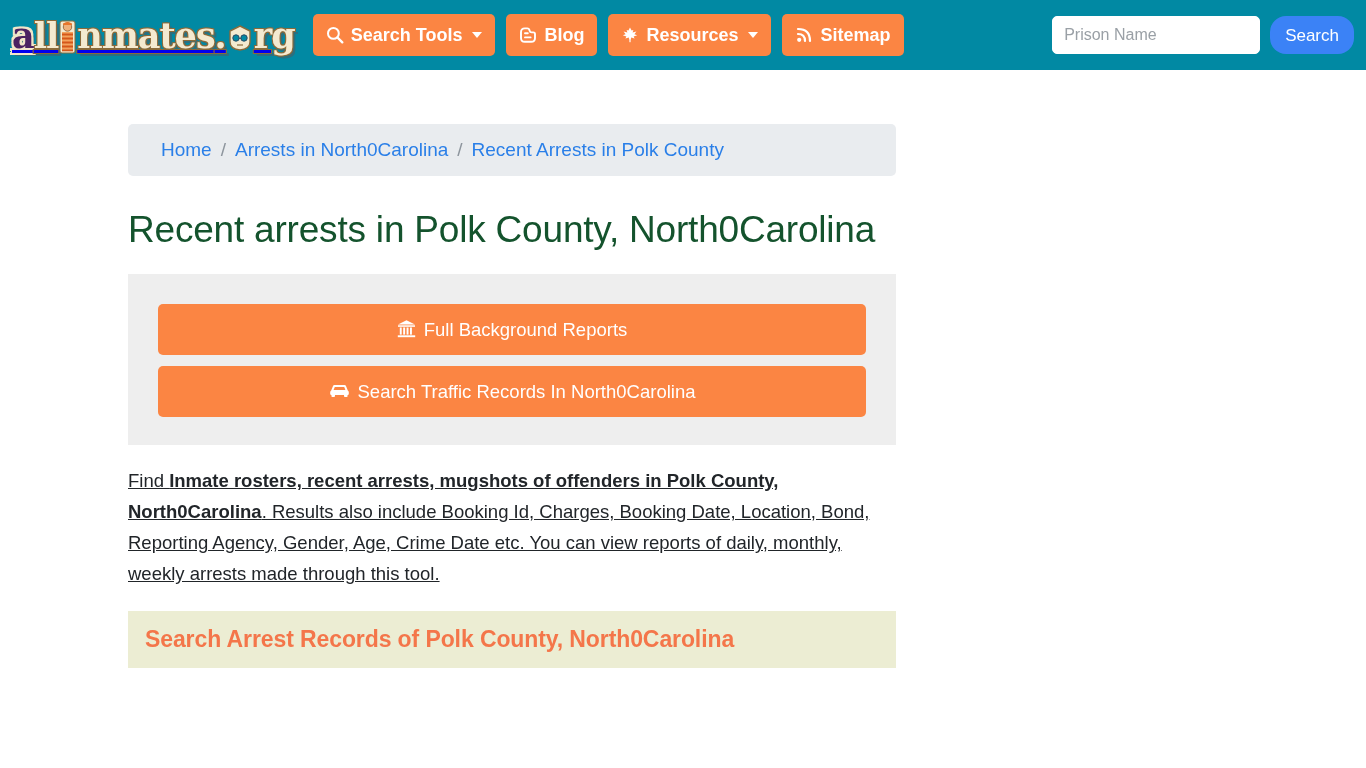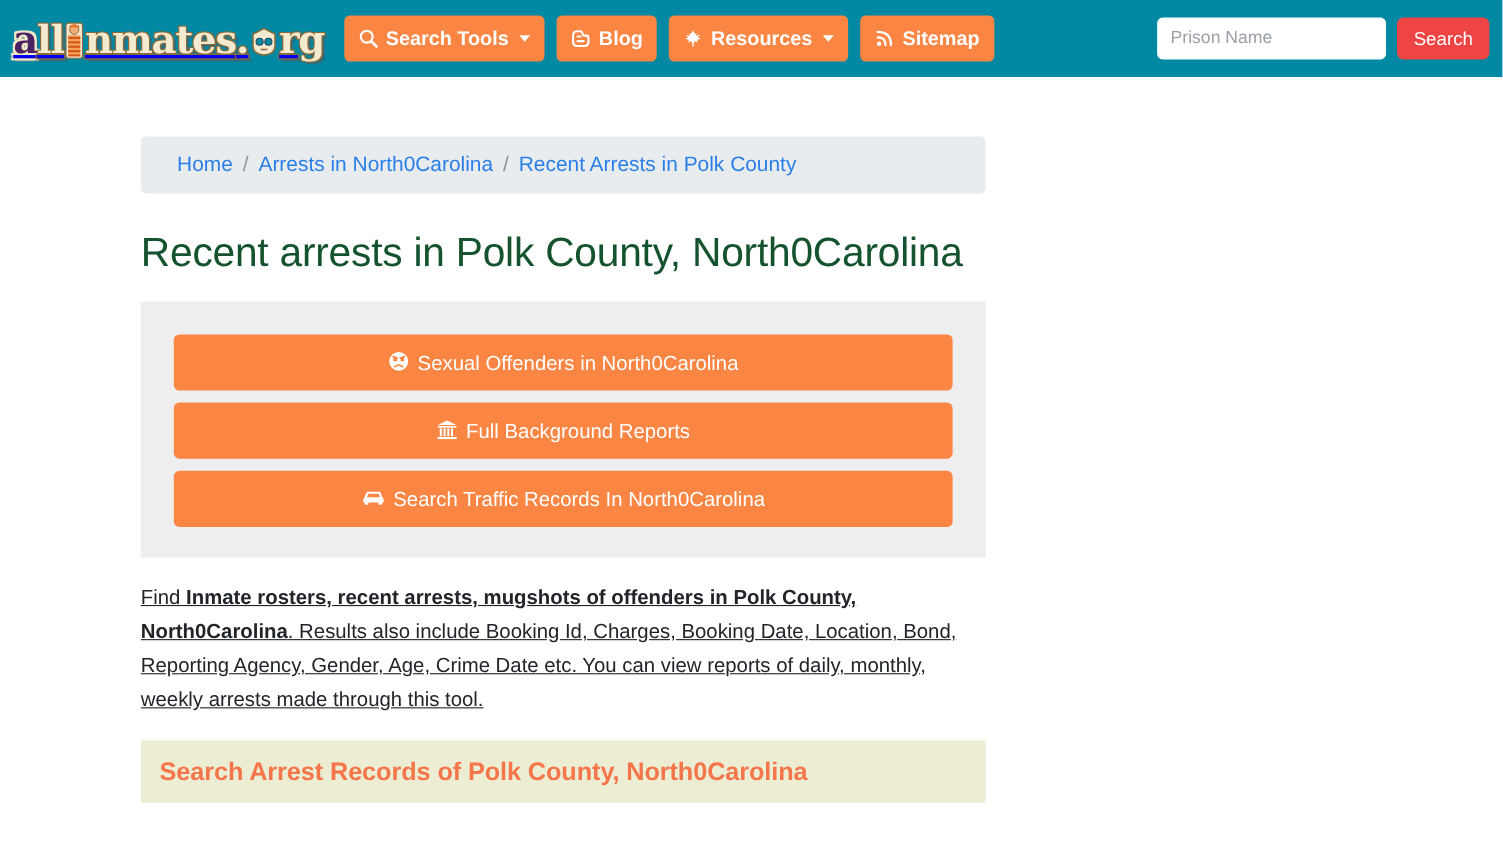--- a/index.html
+++ b/index.html
@@ -120,24 +120,24 @@
     background: #ffffff;
     padding: 0 11px;
     font-size: 16px;
     font-family: "Liberation Sans", sans-serif;
     color: #495057;
     outline: none;
     margin-right: 10px;
   }
   .search-input::placeholder { color: #9aa0a6; }
   .search-btn {
-    background: #ef4444;
+    background: #3b82f6;
     color: #ffffff;
     border: none;
-    border-radius: 6px;
+    border-radius: 16px;
     height: 38px;
     padding: 0 15px;
     font-size: 17px;
     font-family: "Liberation Sans", sans-serif;
     cursor: pointer;
     line-height: 1;
   }
 
   
   .page {
@@ -311,35 +311,20 @@
       <a>Arrests in North0Carolina</a>
       <span class="bc-sep">/</span>
       <a>Recent Arrests in Polk County</a>
     </nav>
 
     <h1 class="page-title">Recent arrests in Polk County, North0Carolina</h1>
 
     <div class="btn-panel">
 
 
-      <button class="big-btn">
-        <span class="bb-in">
-          <span>
-            <svg width="19" height="19" viewBox="0 0 19 19">
-                <circle cx="9.5" cy="9.5" r="8.6" fill="#ffffff"></circle>
-                <rect x="4.6" y="6.3" width="3.3" height="3.1" rx="0.6" fill="#fb8543"></rect>
-                <rect x="11.1" y="6.3" width="3.3" height="3.1" rx="0.6" fill="#fb8543"></rect>
-                <path d="M4.4 5.2 L8.2 6.4" stroke="#fb8543" stroke-width="1.5" stroke-linecap="round"></path>
-                <path d="M14.6 5.2 L10.8 6.4" stroke="#fb8543" stroke-width="1.5" stroke-linecap="round"></path>
-                <path d="M6 14.3 Q9.5 11.6 13 14.3" fill="none" stroke="#fb8543" stroke-width="1.7" stroke-linecap="round"></path>
-              </svg>
-          </span>
-          <span>Sexual Offenders in North0Carolina</span>
-        </span>
-      </button>
 
       <button class="big-btn">
         <span class="bb-in">
           <span>
             <svg width="19" height="19" viewBox="0 0 19 19">
                 <path d="M9.5 1.2 L18 5.4 L1 5.4 Z" fill="#ffffff"></path>
                 <rect x="1" y="6.3" width="17" height="1.5" fill="#ffffff"></rect>
                 <rect x="2.8" y="8.5" width="1.9" height="7.1" fill="#ffffff"></rect>
                 <rect x="6.2" y="8.5" width="1.9" height="7.1" fill="#ffffff"></rect>
                 <rect x="9.6" y="8.5" width="1.9" height="7.1" fill="#ffffff"></rect>

